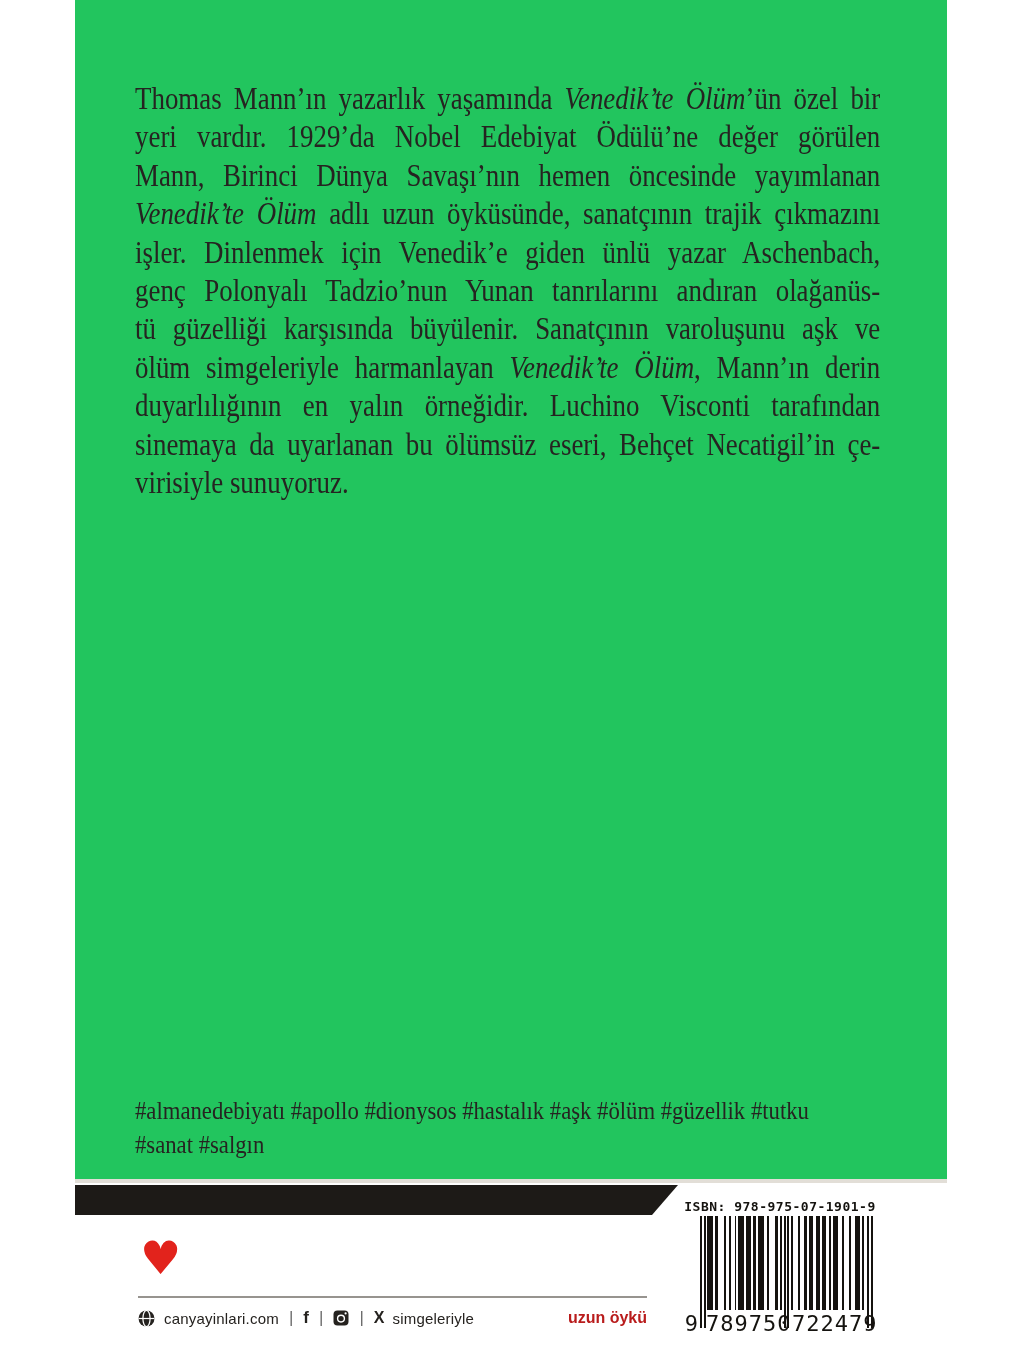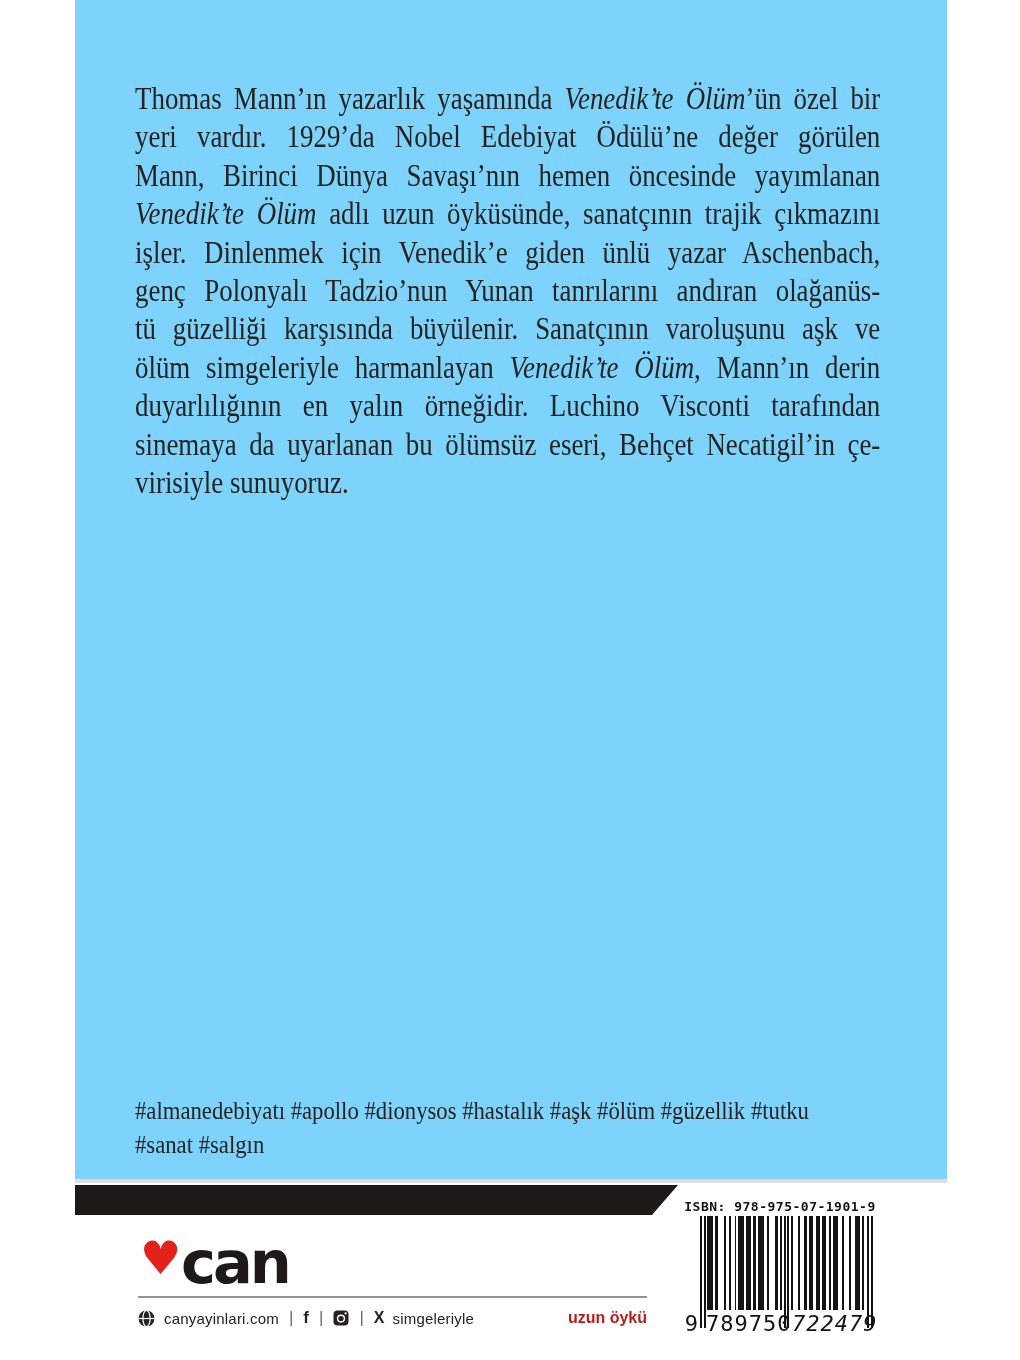--- a/index.html
+++ b/index.html
@@ -4,21 +4,21 @@
 <style>
   html,body { margin:0; padding:0; background:#ffffff; }
   .page {
     position:relative; width:1020px; height:1360px;
     background:#ffffff; overflow:hidden;
     font-family:"Liberation Serif", serif;
   }
   
   .cover {
     position:absolute; left:75px; top:0; width:872px; height:1183px;
-    background:#7dd3fc;
+    background:#22c55e;
   }
   .cover-edge {
     position:absolute; left:0; bottom:0; width:100%; height:4px;
     background:#e2ded7;
   }
   
   .synopsis {
     position:absolute; left:60px; top:80px; width:845px;
     font-size:30.5px; line-height:38.4px; color:#262321;
     transform:scaleX(0.882); transform-origin:left top;
@@ -79,21 +79,21 @@
   }
   .barcode { position:absolute; left:684px; top:1216px; width:192px; height:124px; }
   .barcode svg { position:absolute; left:0; top:0; }
   .bc-d {
     position:absolute; top:96px;
     font-family:"DejaVu Sans Mono", monospace;
     font-size:22px; line-height:24px; color:#15130f;
   }
   .bc-first { left:0; width:14px; text-align:right; }
   .bc-g1 { left:22px; width:76px; letter-spacing:1px; }
-  .bc-g2 { left:108px; width:76px; text-align:left; letter-spacing:1px;font-style:italic; }
+  .bc-g2 { left:108px; width:76px; text-align:left; letter-spacing:1px; }
 </style>
 </head>
 <body>
 
 <div class="page">
 
   <div class="cover">
     <div class="synopsis">
         <div class="syn-line"><span>Thomas Mann’ın yazarlık yaşamında </span><span class="italic">Venedik’te Ölüm</span><span>’ün özel bir</span></div>
         <div class="syn-line"><span>yeri vardır. 1929’da Nobel Edebiyat Ödülü’ne değer görülen</span></div>
@@ -111,21 +111,20 @@
       <div class="tag-line">#almanedebiyatı #apollo #dionysos #hastalık #aşk #ölüm #güzellik #tutku</div>
       <div class="tag-line">#sanat #salgın</div>
     </div>
     <div class="cover-edge"></div>
   </div>
 
   <div class="black-bar"></div>
 
   <div class="logo">
     <span class="heart">♥</span>
-    <span class="canword">can</span>
   </div>
 
   <div class="rule"></div>
 
   <div class="social-row">
     <span>
       <svg width="17" height="17" viewBox="0 0 17 17">
         <circle cx="8.5" cy="8.5" r="8" fill="#25221f"></circle>
         <ellipse cx="8.5" cy="8.5" rx="3.6" ry="8" fill="none" stroke="#ffffff" stroke-width="1.2"></ellipse>
         <line x1="0.5" y1="8.5" x2="16.5" y2="8.5" stroke="#ffffff" stroke-width="1.2"></line>

